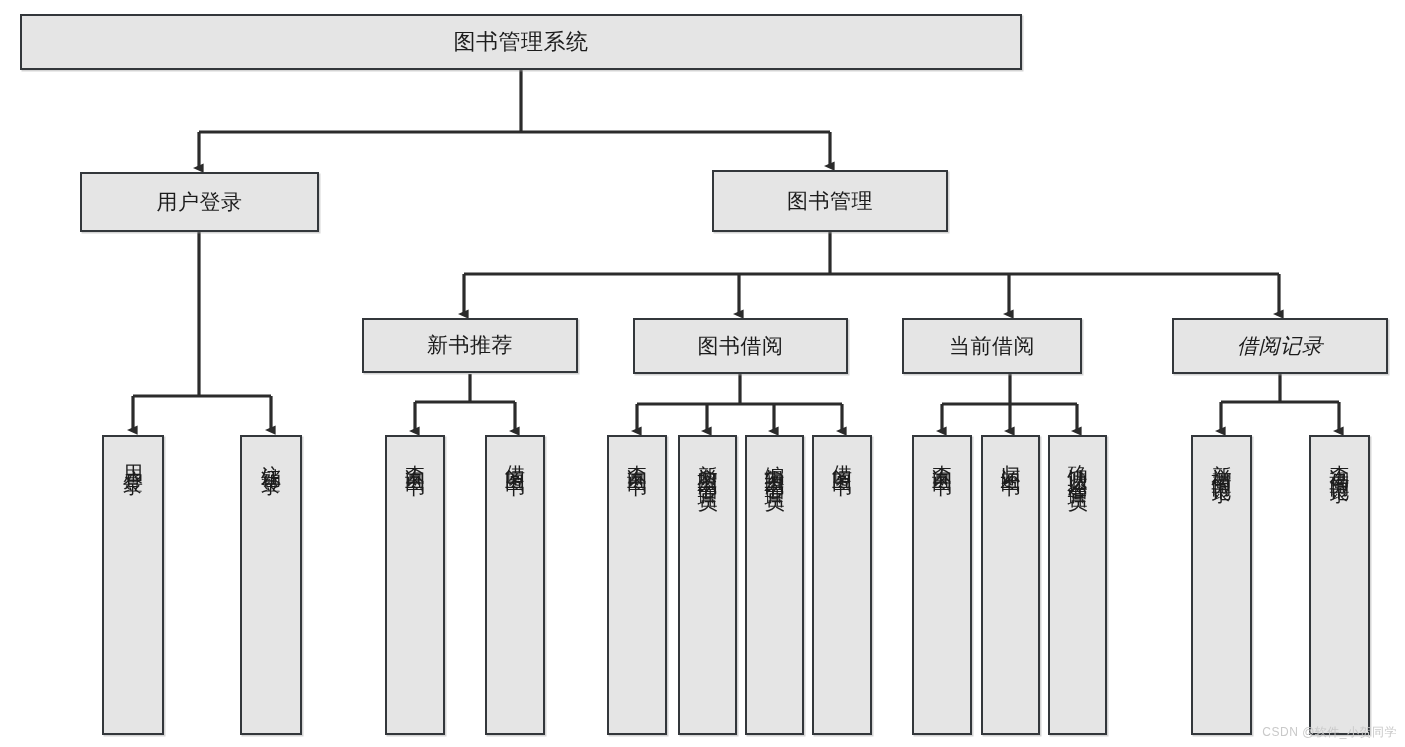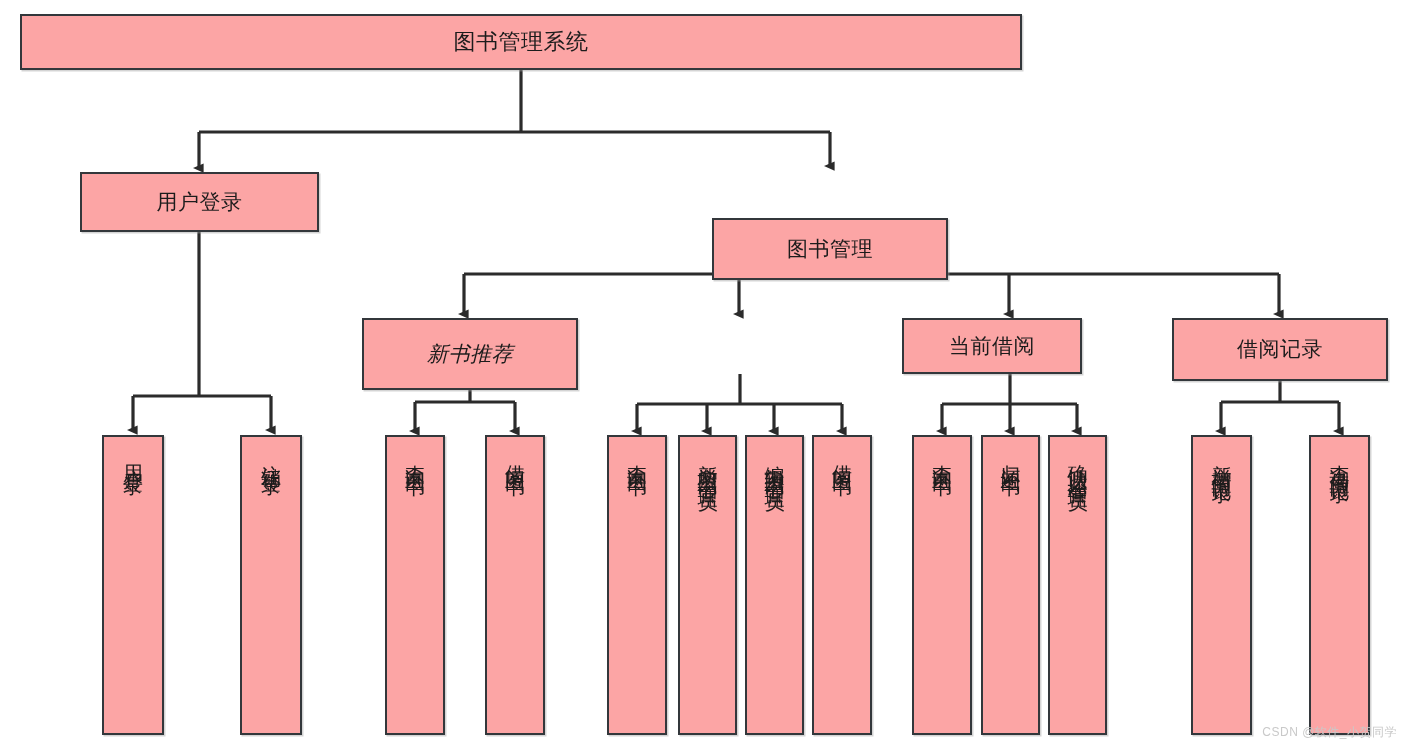--- a/index.html
+++ b/index.html
@@ -10,21 +10,21 @@
     font-family:"Liberation Sans","DejaVu Sans",sans-serif;
     overflow:hidden;
     position:relative;
   }
   #diagram-root{position:absolute;left:0;top:0;width:1405px;height:747px;}
   svg#edges{position:absolute;left:0;top:0;width:1405px;height:747px;pointer-events:none;}
 
   .node{
     position:absolute;
     box-sizing:border-box;
-    background:#fca5a5;
+    background:#e5e5e5;
     border:2.5px solid #33373b;
     display:flex;
     align-items:center;
     justify-content:center;
     color:#1c1c1c;
     box-shadow:1.5px 1.5px 0 rgba(160,160,160,.45);
   }
   .node .label{
     font-size:21px;
     line-height:1.25;
@@ -114,31 +114,34 @@
     </g>
   </svg>
 
   <div class="node root" style="left:20px;top:14px;width:1002px;height:56px;">
     <span class="label">图书管理系统</span>
   </div>
 
   <div class="node" style="left:80px;top:172px;width:239px;height:60px;">
     <span class="label">用户登录</span>
   </div>
-  <div class="node" style="left:712px;top:170px;width:236px;height:62px;margin-top:48px;">
+  <div class="node" style="left:712px;top:170px;width:236px;height:62px;">
     <span class="label">图书管理</span>
   </div>
 
-  <div class="node" style="left:362px;top:318px;width:216px;height:72px;font-style:italic;">
+  <div class="node" style="left:362px;top:318px;width:216px;height:55px;">
     <span class="label">新书推荐</span>
+  </div>
+  <div class="node" style="left:633px;top:318px;width:215px;height:56px;">
+    <span class="label">图书借阅</span>
   </div>
   <div class="node" style="left:902px;top:318px;width:180px;height:56px;">
     <span class="label">当前借阅</span>
   </div>
-  <div class="node" style="left:1172px;top:318px;width:216px;height:63px;">
+  <div class="node" style="left:1172px;top:318px;width:216px;height:56px;font-style:italic;">
     <span class="label">借阅记录</span>
   </div>
 
   <div class="node leaf" style="left:102px;top:435px;width:62px;height:300px;">
     <span class="label">用户登录</span>
   </div>
   <div class="node leaf" style="left:240px;top:435px;width:62px;height:300px;">
     <span class="label">注销登录</span>
   </div>
 

